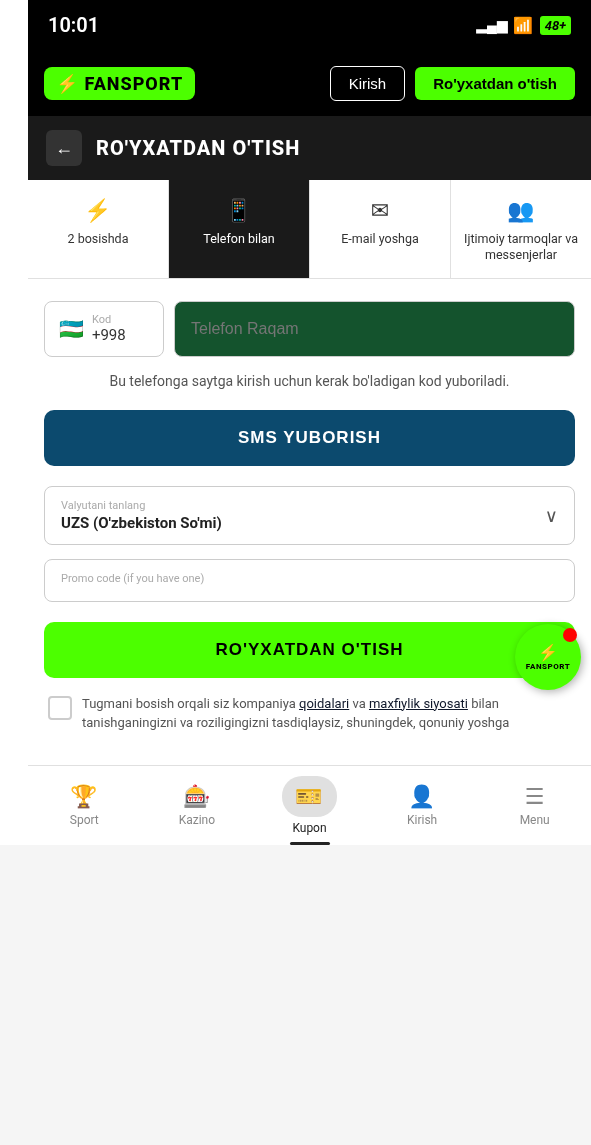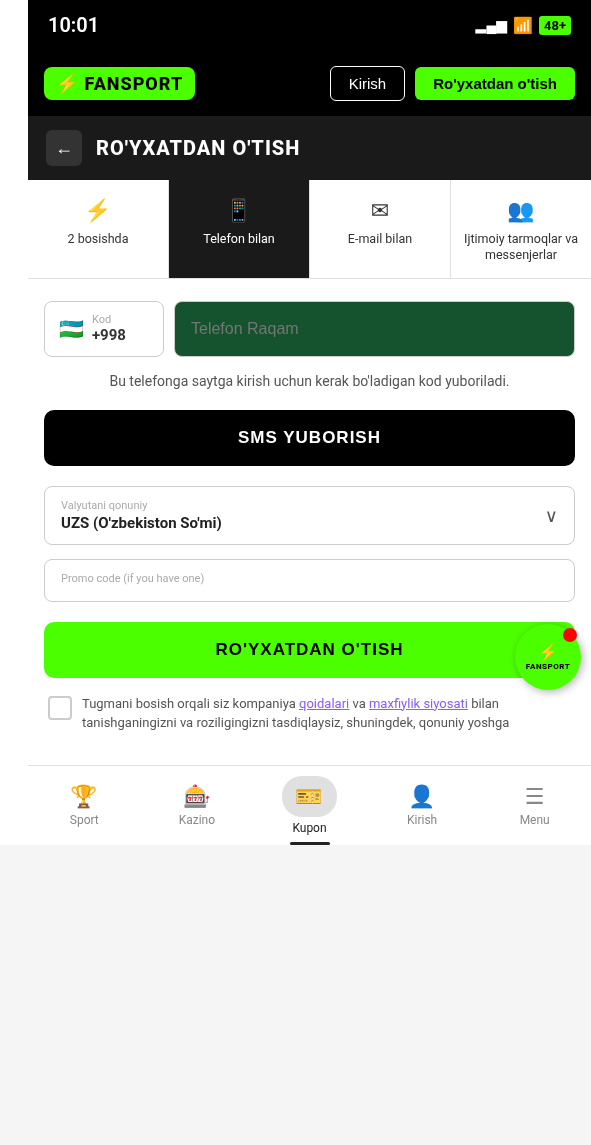--- a/index.html
+++ b/index.html
@@ -31,20 +31,21 @@
       align-items: center;
       gap: 6px;
     }
     .battery-badge {
       background: #4cff00;
       color: #000;
       font-size: 13px;
       font-weight: 700;
       padding: 2px 5px;
       border-radius: 3px;
+      font-style: italic;
     }
 
     
     .top-nav {
       background: #000;
       display: flex;
       align-items: center;
       justify-content: space-between;
       padding: 10px 16px;
       height: 66px;
@@ -180,21 +181,21 @@
     }
     .country-code-label {
       font-size: 11px;
       color: #aaa;
       display: block;
       line-height: 1;
     }
     .country-code-val {
       font-size: 15px;
       color: #333;
-      font-weight: 700;
+      font-weight: 400;
     }
     .phone-input {
       flex: 1;
       border: 1.5px solid #ccc;
       border-radius: 8px;
       padding: 12px 16px;
       font-size: 16px;
       color: #aaa;
       outline: none;
       background: #14532d;
@@ -204,21 +205,21 @@
       text-align: center;
       font-size: 14px;
       color: #555;
       margin-bottom: 18px;
       line-height: 1.5;
       padding: 0 10px;
     }
 
     .sms-btn {
       width: 100%;
-      background: #000000;
+      background: #0c4a6e;
       color: #fff;
       border: none;
       border-radius: 10px;
       padding: 18px;
       font-size: 17px;
       font-weight: 700;
       letter-spacing: 1px;
       cursor: pointer;
       margin-bottom: 20px;
     }
@@ -300,21 +301,21 @@
       border-radius: 4px;
       flex-shrink: 0;
       margin-top: 2px;
     }
     .terms-text {
       font-size: 13px;
       color: #555;
       line-height: 1.5;
     }
     .terms-link {
-      color: #8b5cf6;
+      color: #0f172a;
       text-decoration: underline;
     }
 
     
     .float-badge {
       position: absolute;
       right: 10px;
       bottom: 155px;
       background: #4cff00;
       border-radius: 50%;
@@ -435,21 +436,21 @@
     <div class="reg-tab">
       <span class="tab-icon">⚡</span>
       <span class="tab-label">2 bosishda</span>
     </div>
     <div class="reg-tab active">
       <span class="tab-icon">📱</span>
       <span class="tab-label">Telefon bilan</span>
     </div>
     <div class="reg-tab">
       <span class="tab-icon">✉</span>
-      <span class="tab-label">E-mail bilan</span>
+      <span class="tab-label">E-mail yoshga</span>
     </div>
     <div class="reg-tab">
       <span class="tab-icon">👥</span>
       <span class="tab-label">Ijtimoiy tarmoqlar va messenjerlar</span>
     </div>
   </div>
 
   <div class="form-area">
 
     
@@ -466,21 +467,21 @@
 
     
     <p class="hint-text">Bu telefonga saytga kirish uchun kerak bo'ladigan kod yuboriladi.</p>
 
     
     <button class="sms-btn">SMS YUBORISH</button>
 
     
     <div class="dropdown-field">
       <div>
-        <div class="dropdown-label-small">Valyutani qonuniy</div>
+        <div class="dropdown-label-small">Valyutani tanlang</div>
         <div class="dropdown-value">UZS  (O'zbekiston So'mi)</div>
       </div>
       <span class="chevron">∨</span>
     </div>
 
     
     <div class="promo-field">
       <span class="promo-label">Promo code (if you have one)</span>
     </div>
 

